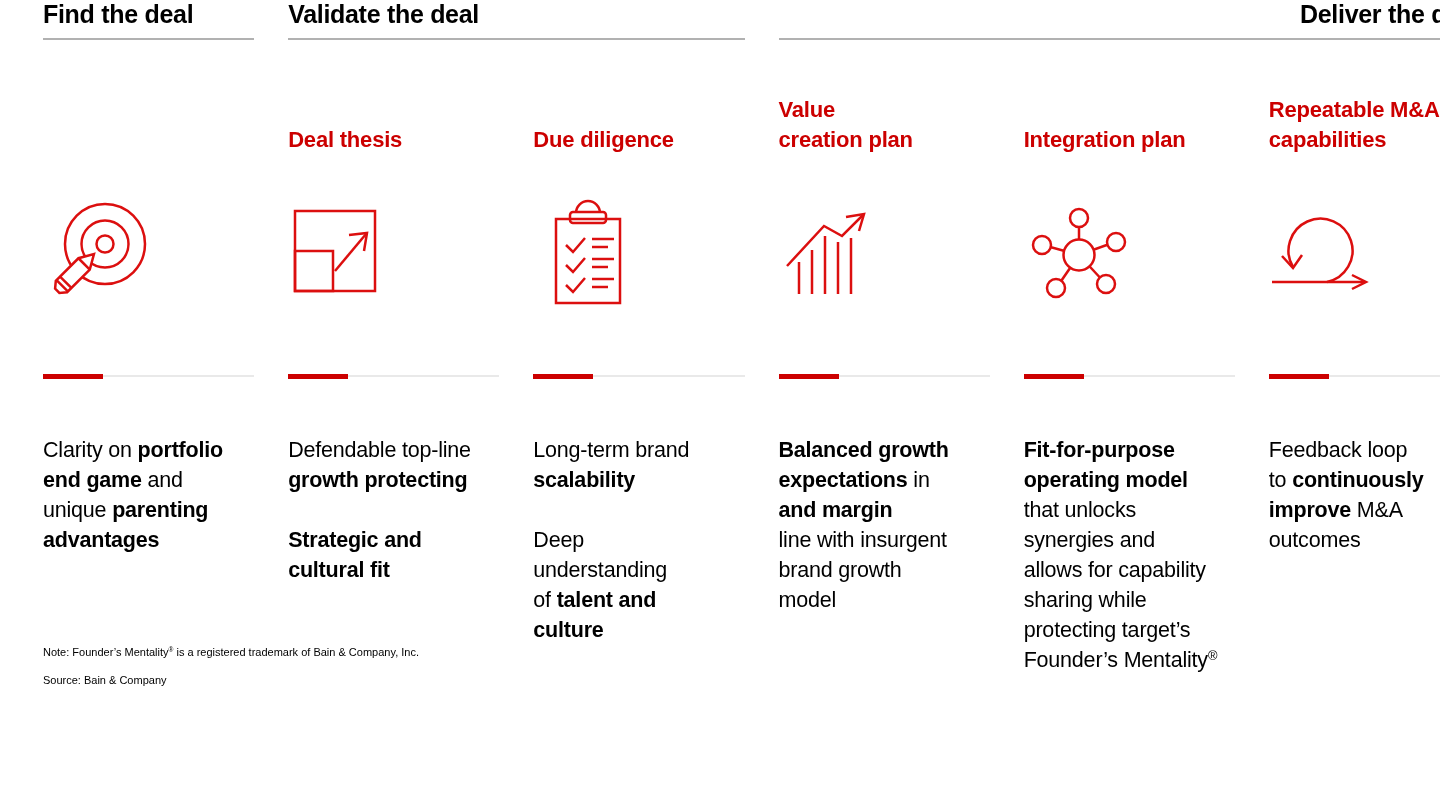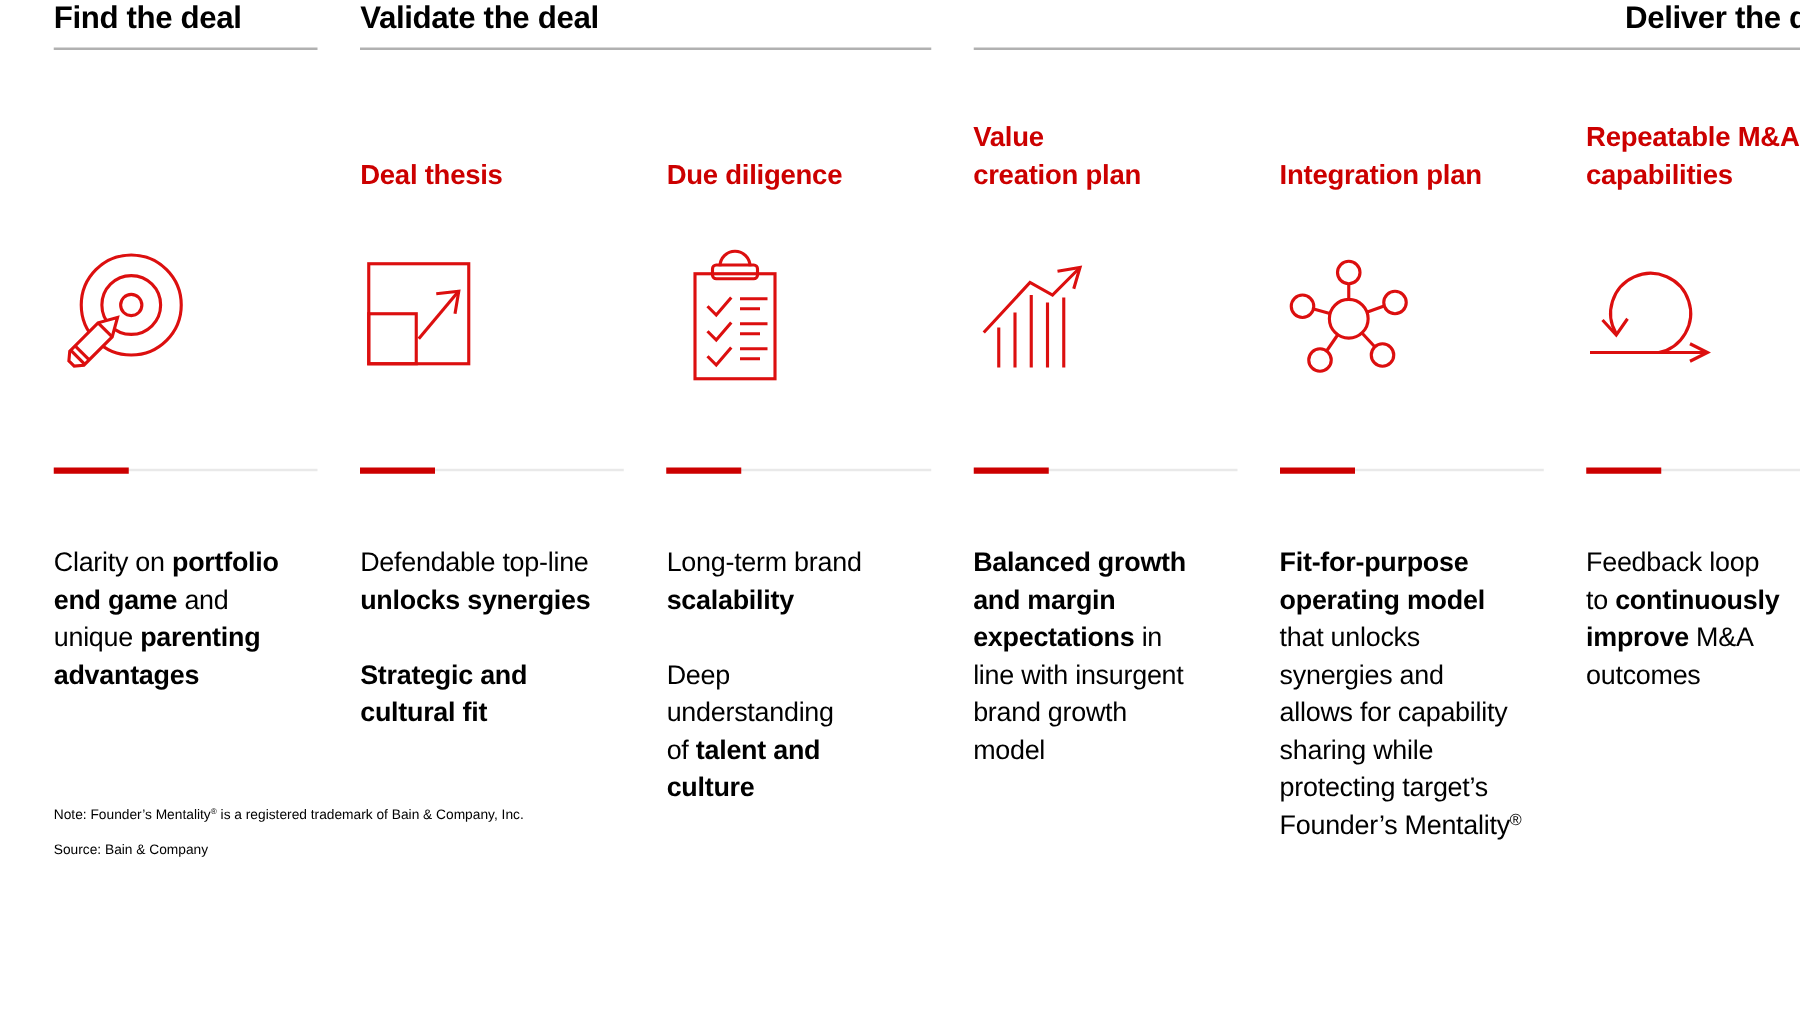--- a/index.html
+++ b/index.html
@@ -183,21 +183,21 @@
         <div class="para">
           <div class="line"><span>Clarity on </span><b>portfolio</b></div>
           <div class="line"><b>end game</b><span> and</span></div>
           <div class="line"><span>unique </span><b>parenting</b></div>
           <div class="line"><b>advantages</b></div>
         </div>
       </div>
     <div class="body-cell" style="grid-column:2">
         <div class="para">
           <div class="line"><span>Defendable top-line</span></div>
-          <div class="line"><b>unlocks synergies</b></div>
+          <div class="line"><b>growth protecting</b></div>
         </div>
         <div class="para">
           <div class="line"><b>Strategic and</b></div>
           <div class="line"><b>cultural fit</b></div>
         </div>
       </div>
     <div class="body-cell" style="grid-column:3">
         <div class="para">
           <div class="line"><span>Long-term brand</span></div>
           <div class="line"><b>scalability</b></div>
@@ -205,22 +205,22 @@
         <div class="para">
           <div class="line"><span>Deep</span></div>
           <div class="line"><span>understanding</span></div>
           <div class="line"><span>of </span><b>talent and</b></div>
           <div class="line"><b>culture</b></div>
         </div>
       </div>
     <div class="body-cell" style="grid-column:4">
         <div class="para">
           <div class="line"><b>Balanced growth</b></div>
+          <div class="line"><b>expectations</b><span> in</span></div>
           <div class="line"><b>and margin</b></div>
-          <div class="line"><b>expectations</b><span> in</span></div>
           <div class="line"><span>line with insurgent</span></div>
           <div class="line"><span>brand growth</span></div>
           <div class="line"><span>model</span></div>
         </div>
       </div>
     <div class="body-cell" style="grid-column:5">
         <div class="para">
           <div class="line"><b>Fit-for-purpose</b></div>
           <div class="line"><b>operating model</b></div>
           <div class="line"><span>that unlocks</span></div>

